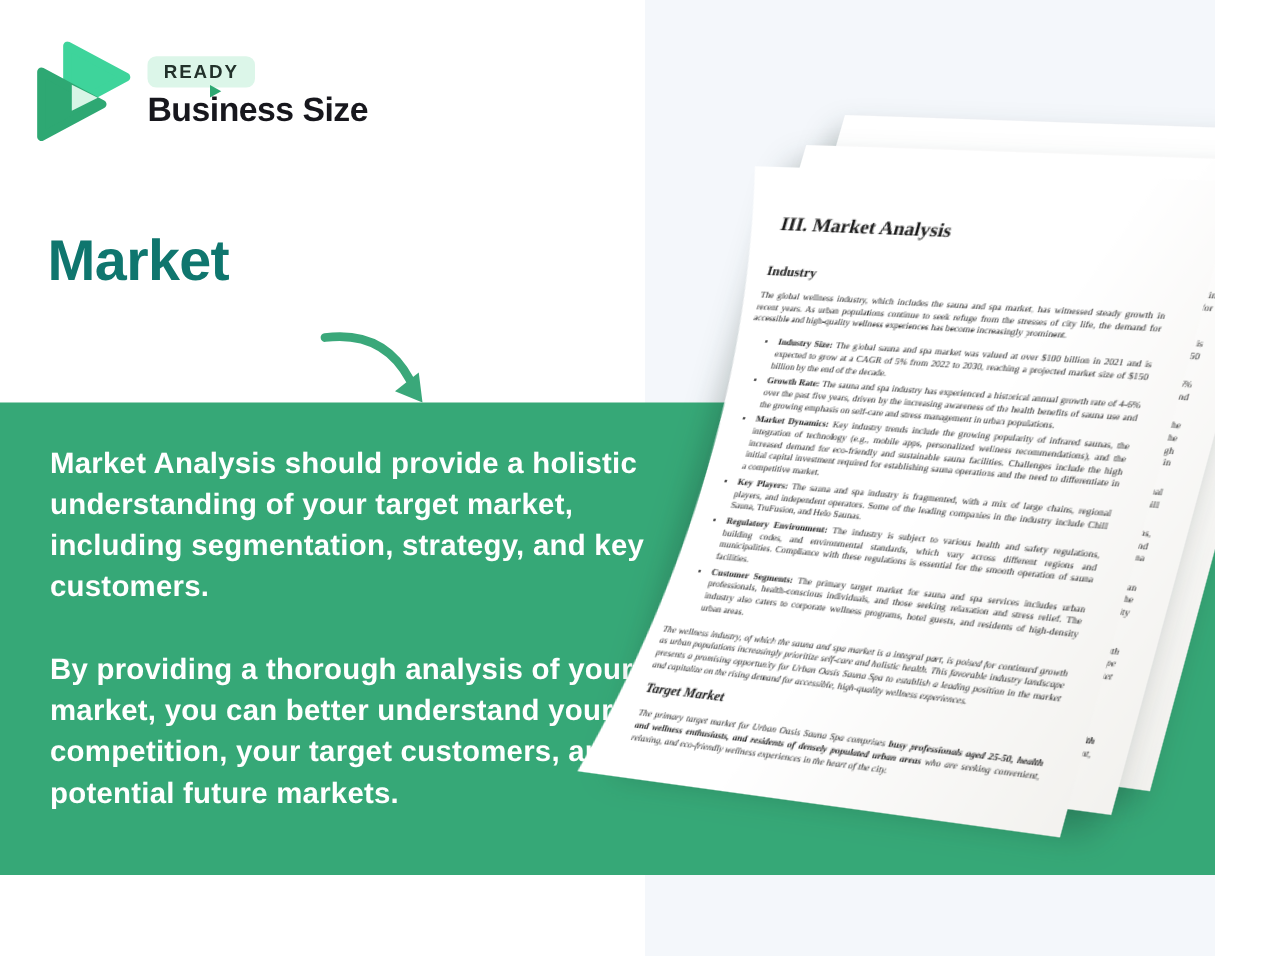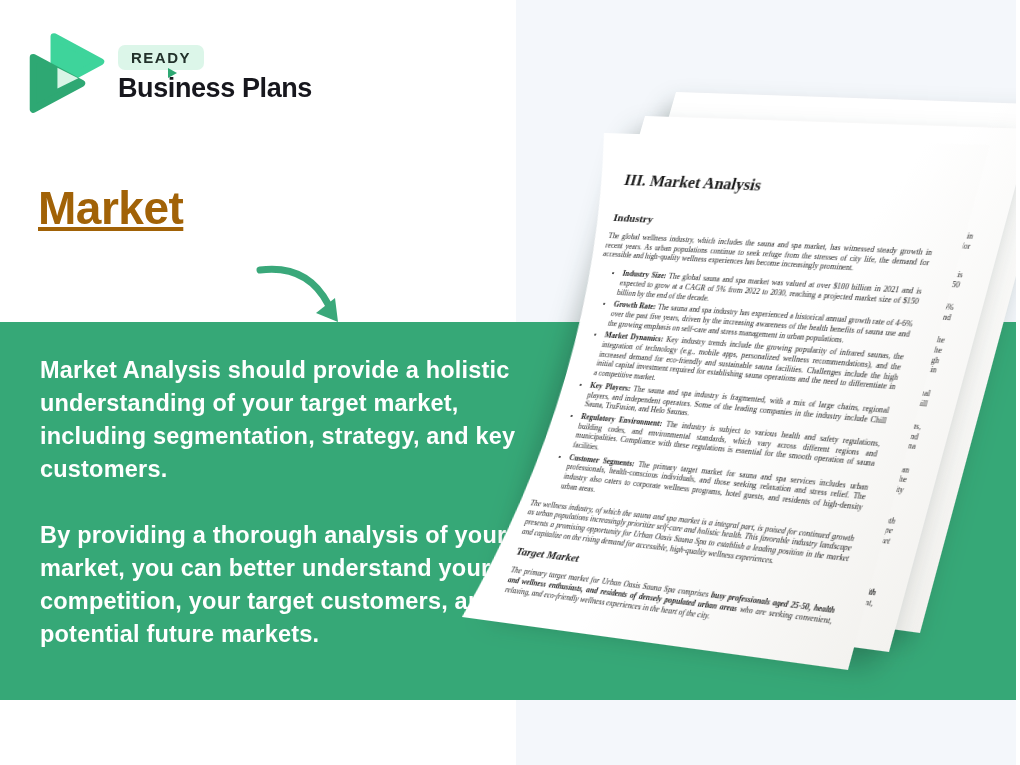--- a/index.html
+++ b/index.html
@@ -1,18 +1,18 @@
 <!DOCTYPE html>
 <html><head>
 <meta charset="utf-8">
 <style>
   html,body { margin:0; padding:0; background:#ffffff; }
   .canvas {
     position:relative; width:972px; height:765px; overflow:hidden;
-    background:#ffffff; font-family:"Liberation Sans", sans-serif;padding-left:44px;
+    background:#ffffff; font-family:"Liberation Sans", sans-serif;
   }
   .bg-right {
     position:absolute; left:516px; top:0; width:504px; height:765px;
     background:#f4f7fb;
   }
 
   
   .logo { position:absolute; left:28px; top:33px; display:flex; }
   .logo-mark { width:78px; height:80px; }
   .logo-text { margin-left:12px; padding-top:12px; }
@@ -29,21 +29,21 @@
   .i-accent {
     position:absolute; left:50px; top:-5px; width:0; height:0;
     border-left:9px solid #2ea873;
     border-top:5px solid transparent; border-bottom:5px solid transparent;
   }
 
   
   .hero { position:absolute; left:38px; top:180px; margin:0;
     font-size:46px; line-height:57px; font-weight:800; letter-spacing:-0.5px; }
   .hero span { display:block; }
-  .hero-black { color:#a16207;text-decoration:underline; }
+  .hero-black { color:#0f766e; }
   .hero-green { color:#36a877; }
 
   .arrow { position:absolute; left:252px; top:256px; width:100px; height:70px; }
   .arrow-path { fill:none; stroke:#3aa87a; stroke-width:7; stroke-linecap:round; }
   .arrow-head { fill:#3aa87a; }
 
   
   .green-band {
     position:absolute; left:0; top:322px; width:1020px; height:378px;
     background:#36a877; box-sizing:border-box; padding:32px 0 0 40px;
@@ -87,21 +87,21 @@
 
   <header class="logo">
     <svg class="logo-mark" viewBox="0 0 90 92">
       <polygon points="30,4 84,33 30,62" fill="#3ed49b" stroke="#3ed49b" stroke-width="8" stroke-linejoin="round"></polygon>
       <polygon points="6,28 62,58 6,88" fill="#2ea873" stroke="#2ea873" stroke-width="8" stroke-linejoin="round"></polygon>
       <polygon points="34,40 58,52 34,64" fill="#d8f5e6"></polygon>
     </svg>
     <div class="logo-text">
       <span class="badge">READY</span>
       <div class="wordmark-row">
-        <span class="wordmark">Business Plans</span>
+        <span class="wordmark">Business Size</span>
         <span class="i-accent"></span>
       </div>
     </div>
   </header>
 
   <h1 class="hero">
     <span class="hero-black">Market</span>
   </h1>
 
   <svg class="arrow" viewBox="0 0 100 70">

